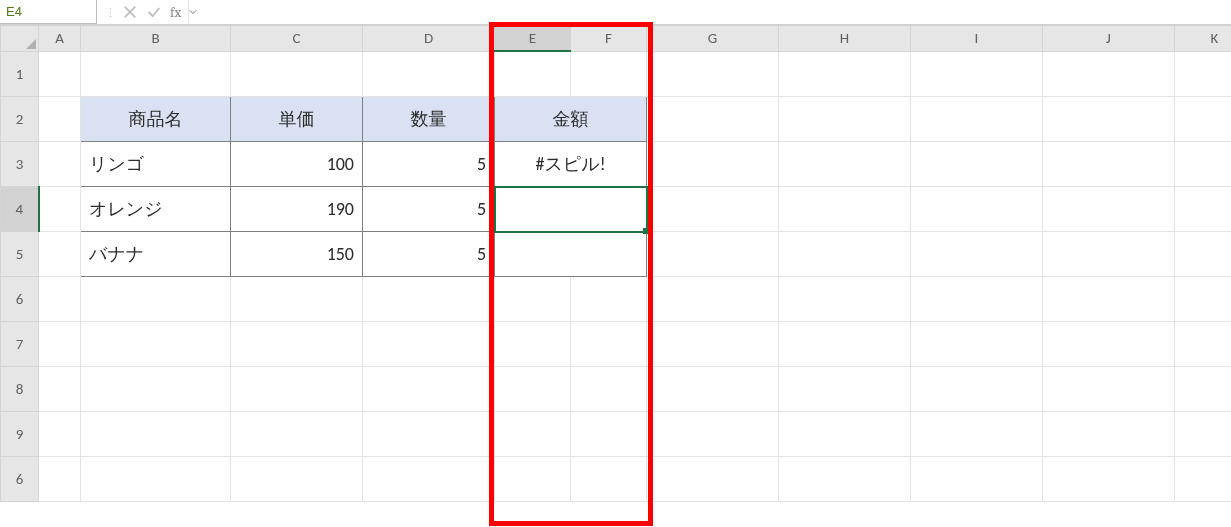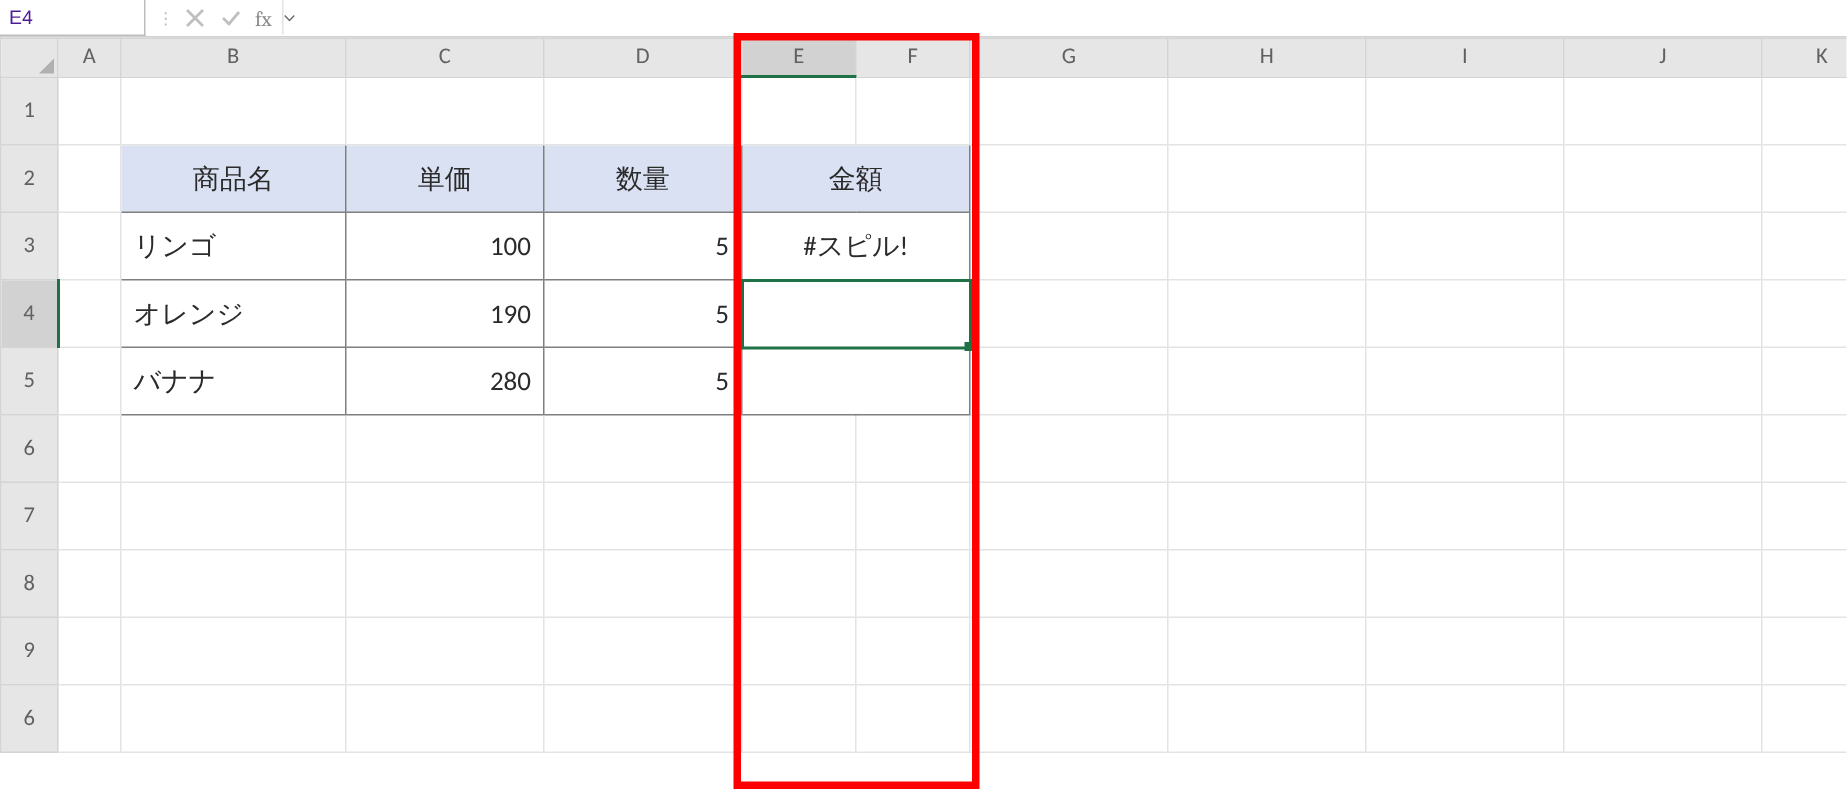--- a/index.html
+++ b/index.html
@@ -33,21 +33,21 @@
     border-left: none;
     background: #ffffff;
   }
   .name-box {
     flex: 1;
     height: 100%;
     border: none;
     outline: none;
     padding: 0 6px;
     font-size: 13px;
-    color: #4c1d95;
+    color: #4d7c0f;
     background: transparent;
   }
   .name-box-drop {
     width: 18px;
     height: 100%;
     display: flex;
     align-items: center;
     justify-content: center;
     border-left: 1px solid #e3e3e3;
     color: #6b6b6b;
@@ -346,21 +346,21 @@
       <td></td>
     </tr>
 
     <tr>
       <th class="row-h">5</th>
       <td></td>
       <td class="tbl-border">
         <div class="cell-inner txt">バナナ</div>
       </td>
       <td class="tbl-border">
-        <div class="cell-inner num">280</div>
+        <div class="cell-inner num">150</div>
       </td>
       <td class="tbl-border">
         <div class="cell-inner num">5</div>
       </td>
       <td class="tbl-border" colspan="2">
         <div class="cell-inner ctr"></div>
       </td>
       <td></td>
       <td></td>
       <td></td>

